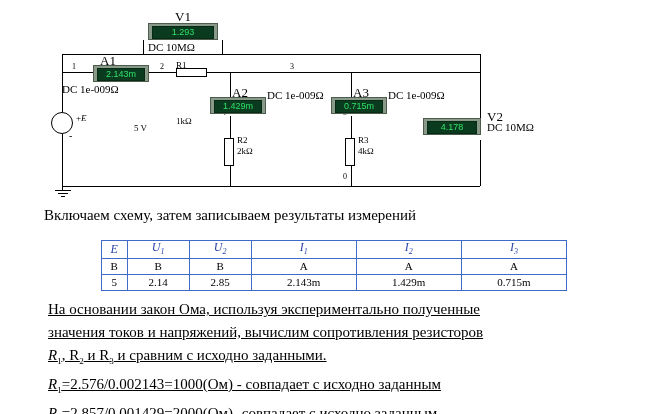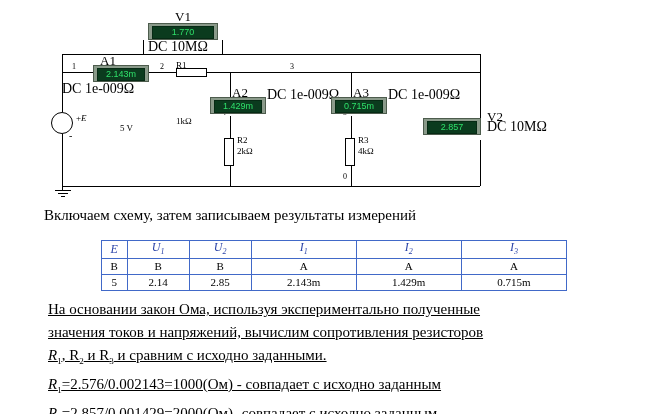--- a/index.html
+++ b/index.html
@@ -60,21 +60,21 @@
     position: absolute;
     font-family: "Liberation Serif", serif;
     font-size: 13px;
     line-height: 10px;
     color: #000;
     white-space: nowrap;
   }
   .meter-mode {
     position: absolute;
     font-family: "Liberation Serif", serif;
-    font-size: 14px;
+    font-size: 11px;
     line-height: 10px;
     color: #000;
     white-space: nowrap;
   }
 
   
   .resistor {
     position: absolute;
     border: 1px solid #000;
     background: #ffffff;
@@ -211,26 +211,26 @@
   <div class="node-label" style="left:72px; top:62px;">1</div>
   <div class="node-label" style="left:160px; top:62px;">2</div>
   <div class="node-label" style="left:290px; top:62px;">3</div>
   <div class="node-label" style="left:222px; top:108px;">4</div>
   <div class="node-label" style="left:343px; top:108px;">5</div>
   <div class="node-label" style="left:343px; top:172px;">0</div>
 
   <div class="comp-label" style="left:76px; top:113px;">
     <span>+</span><span class="ital">E</span>
   </div>
-  <div class="comp-label" style="left:76px; top:123px;padding-left:44px;">5 V</div>
+  <div class="comp-label" style="left:90px; top:123px;padding-left:44px;">5 V</div>
   <div class="comp-label" style="left:69px; top:131px; font-size:10px;">-</div>
 
   <div class="meter-name" style="left:175px; top:12px;">V1</div>
   <div class="meter" style="left:148px; top:23px; width:70px; height:17px;">
-    <div class="readout">1.770</div>
+    <div class="readout">1.293</div>
   </div>
   <div class="meter-mode" style="left:148px; top:42px;">DC 10MΩ</div>
 
   <div class="meter-name" style="left:100px; top:56px;">A1</div>
   <div class="meter" style="left:93px; top:65px; width:56px; height:17px;">
     <div class="readout">2.143m</div>
   </div>
   <div class="meter-mode" style="left:62px; top:84px;">DC 1e-009Ω</div>
 
   <div class="comp-label" style="left:176px; top:60px;">R1</div>
@@ -252,21 +252,21 @@
     <div class="readout">0.715m</div>
   </div>
   <div class="meter-mode" style="left:388px; top:90px;">DC 1e-009Ω</div>
 
   <div class="comp-label" style="left:358px; top:135px;">R3</div>
   <div class="resistor" style="left:345px; top:138px; width:10px; height:28px;"></div>
   <div class="comp-label" style="left:358px; top:146px;">4kΩ</div>
 
   <div class="meter-name" style="left:487px; top:112px;">V2</div>
   <div class="meter" style="left:423px; top:118px; width:58px; height:17px;">
-    <div class="readout">2.857</div>
+    <div class="readout">4.178</div>
   </div>
   <div class="meter-mode" style="left:487px; top:122px;">DC 10MΩ</div>
 
 </div>
 
 <div class="para" id="line-include">Включаем схему, затем записываем результаты измерений</div>
 
 <table id="meas-table">
   <tbody>
       <tr class="head">

